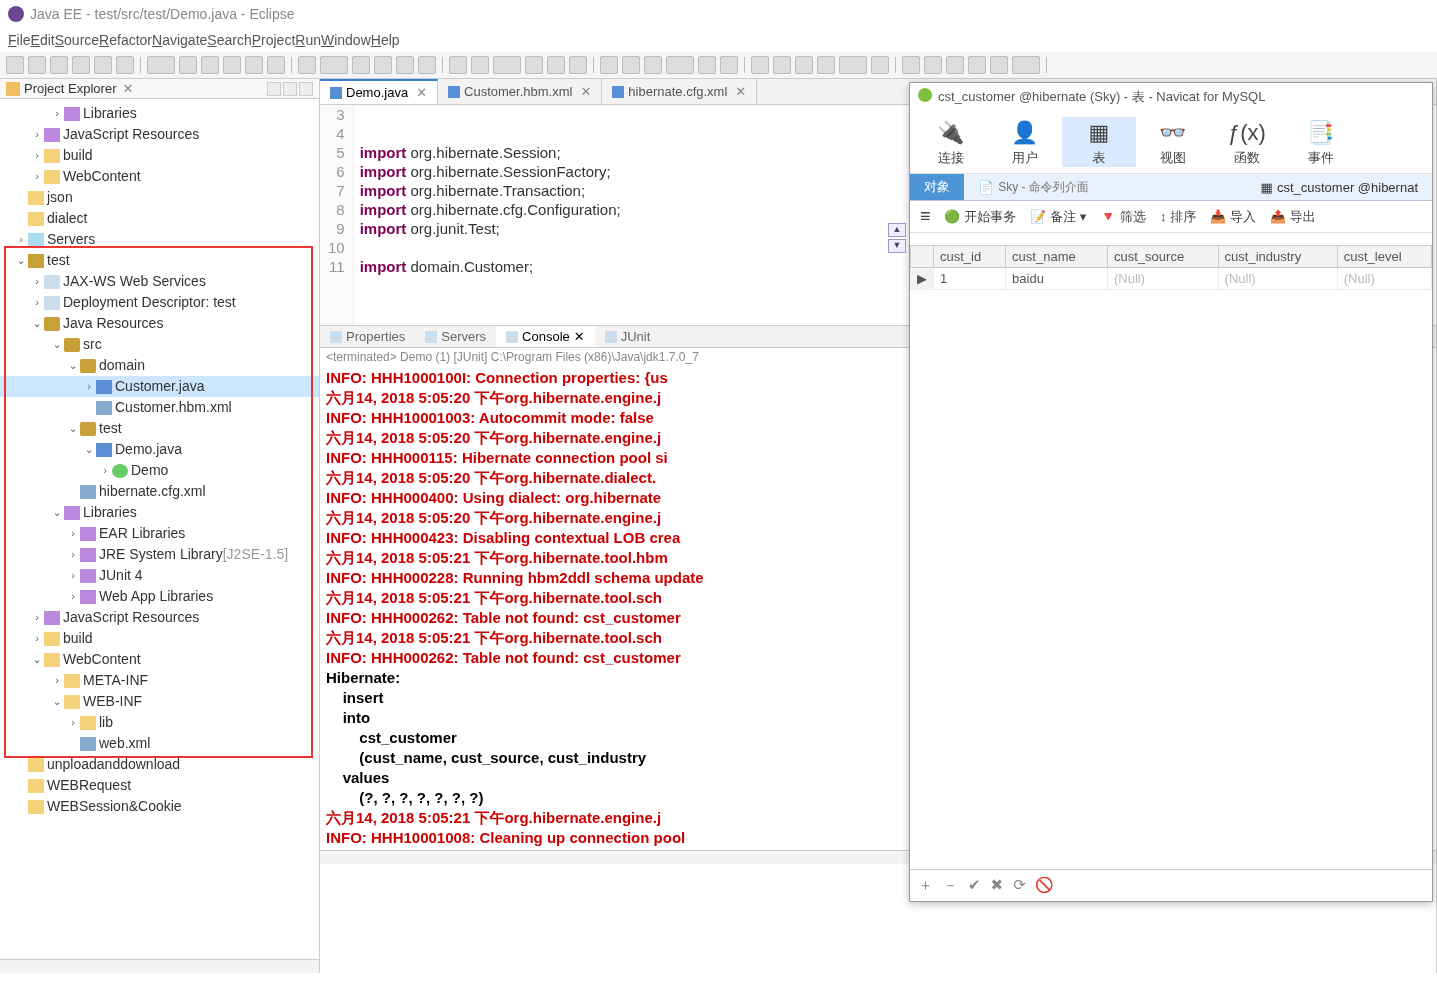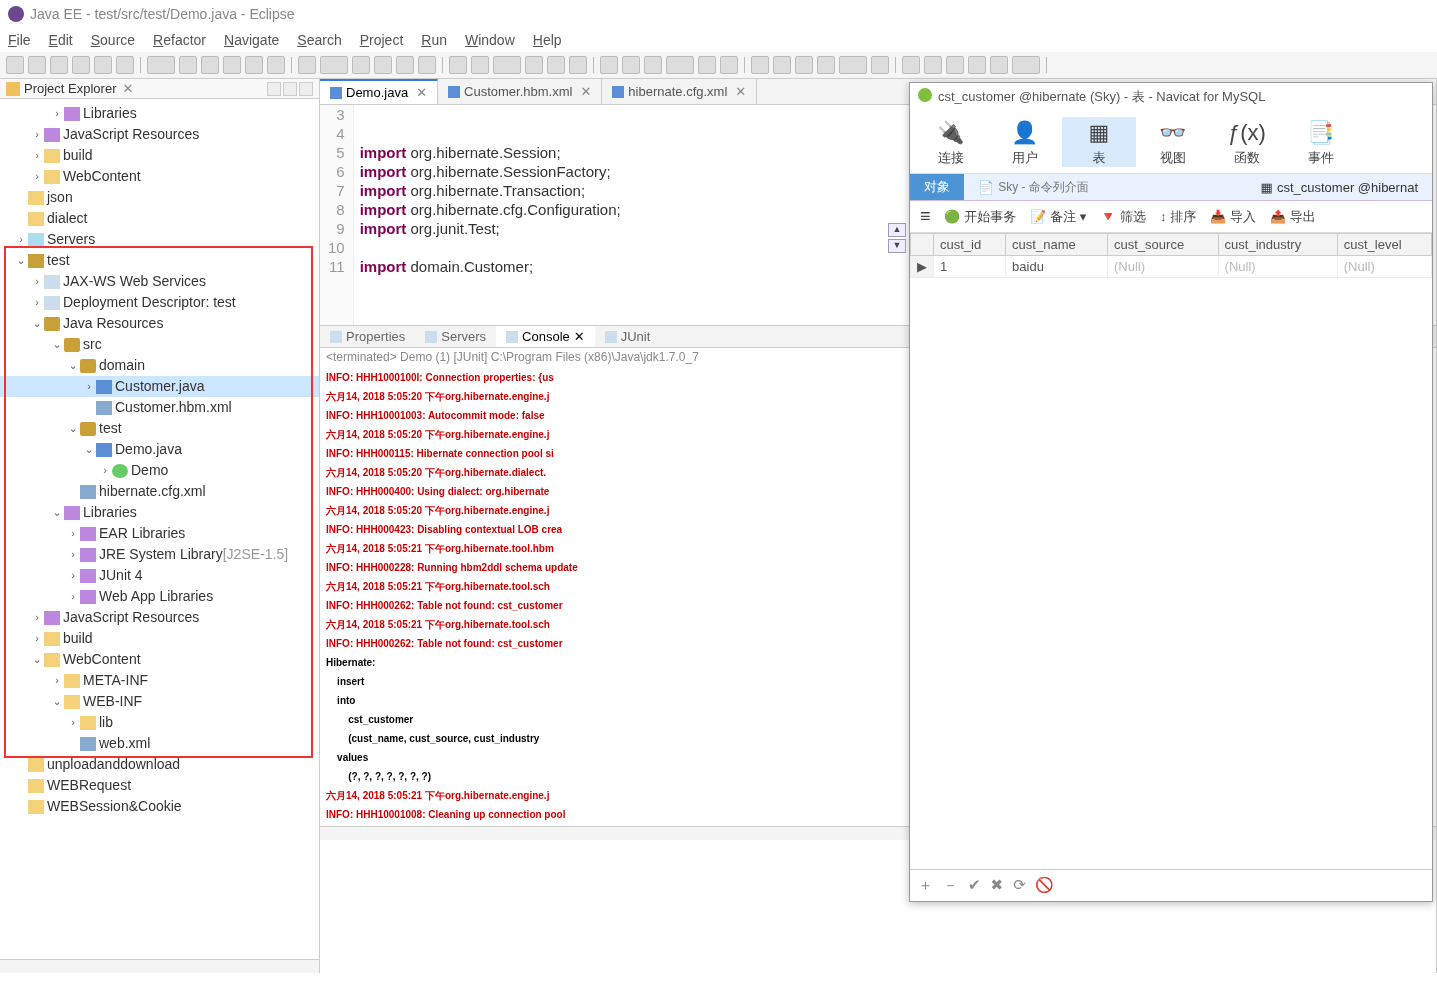--- a/index.html
+++ b/index.html
@@ -1,19 +1,19 @@
 <!DOCTYPE html>
 <html><head>
 <meta charset="utf-8">
 <style>
 * { box-sizing: border-box; margin: 0; padding: 0; font-family: "Segoe UI", Tahoma, sans-serif; }
 body { font-size: 12px; color: #333; background:#fff; overflow:hidden; width:1437px; height:1000px; position:relative;}
 .eclipse-title { padding:6px 8px; color:#888; font-size:14px; display:flex; align-items:center; gap:6px;}
 .eclipse-title .ec-icon { width:16px; height:16px; background:#6a478f; border-radius:50%; display:inline-block;}
-.menu-bar { padding:4px 8px; display:flex; gap:18px; color:#555; font-size:14px;}
+.menu-bar { padding:4px 8px; display:flex; color:#555; font-size:14px;}
 .menu-bar span u { text-decoration: underline; }
 .toolbar { padding:4px 6px; border-bottom:1px solid #ccc; display:flex; gap:4px; align-items:center; background:#f5f5f5;}
 .toolbar .tb { width:18px; height:18px; background:#ddd; border:1px solid #bbb; border-radius:2px; display:inline-block;}
 .toolbar .sep { width:1px; height:16px; background:#bbb; margin:0 2px;}
 .toolbar .wide { width:28px;}
 .main { display:flex; height: calc(1000px - 106px);}
 .left-pane { width:320px; border-right:1px solid #ccc; display:flex; flex-direction:column; position:relative;}
 .view-tab { display:flex; align-items:center; padding:2px 6px; border-bottom:1px solid #ccc; background:#f8f8f8; font-size:13px;}
 .view-tab .pe-icon { width:14px; height:14px; background:#f0c060; display:inline-block; margin-right:4px;}
 .view-tab .x { margin-left:6px; color:#888;}
@@ -42,41 +42,41 @@
 .editor-tab.active { background:#fff; color:#000; border-top:2px solid #3a7bd5;}
 .editor-tab .x {color:#888; margin-left:4px;}
 .editor { display:flex; font-family:Consolas, monospace; font-size:15px; line-height:19px; height:220px; overflow:hidden;}
 .gutter { text-align:right; padding:0 8px; color:#999; background:#fafafa; border-right:1px solid #eee;}
 .code { padding:0 6px; white-space:pre;}
 .kw { color:#7f0055; font-weight:bold;}
 .console-tabs { display:flex; background:#f3f3f3; border-top:1px solid #ccc; border-bottom:1px solid #ccc; font-size:13px;}
 .console-tab { padding:3px 10px; display:flex; align-items:center; gap:4px; color:#666;}
 .console-tab.active { background:#fff; color:#000;}
 .console-header { font-size:12px; color:#888; padding:2px 6px;}
-.console { font-family:Consolas, monospace; font-size:10px; line-height:19px; padding:2px 6px; overflow:hidden; white-space:pre; font-weight:bold;}
+.console { font-family:Consolas, monospace; font-size:15px; line-height:19px; padding:2px 6px; overflow:hidden; white-space:pre; font-weight:bold;}
 .console .red { color:#c00;}
 .console .black { color:#000;}
 .bottom-scroll { height:14px; border-top:1px solid #ccc; background:#f4f4f4;}
 
 .navicat { position:absolute; right:4px; top:82px; width:524px; height:820px; background:#fff; border:1px solid #999; box-shadow:0 2px 8px rgba(0,0,0,.25); display:flex; flex-direction:column;}
 .nv-title { padding:5px 8px; font-size:13px; color:#555; display:flex; align-items:flex-start; gap:6px;}
 .nv-title .nv-icon { width:14px; height:14px; background:#7fbf3f; border-radius:50%; display:inline-block;}
 .nv-menu { padding:4px 10px; display:flex; gap:30px; font-size:14px; color:#333;}
 .nv-toolbar { display:flex; padding:6px 4px; gap:0; border-bottom:1px solid #ddd;}
 .nv-tb { width:74px; text-align:center; font-size:13px; color:#444;}
 .nv-tb.active { background:#d9eafc;}
 .nv-tb .glyph { height:32px; display:flex; align-items:center; justify-content:center; font-size:22px;}
 .nv-subtab { display:flex; background:#e9f2fc; border-bottom:1px solid #cbd; font-size:13px;}
 .nv-subtab .stab { padding:4px 14px; display:flex; align-items:center; gap:4px;}
 .nv-subtab .stab.active { background:#4d94d6; color:#fff;}
 .nv-subtab .stab input { border:none; background:transparent; font-size:12px; color:#888; width:90px;}
 .nv-actions { display:flex; gap:14px; padding:5px 10px; border-bottom:1px solid #ddd; font-size:13px; color:#444; align-items:center;}
 .nv-actions .burger { font-size:18px;}
 .nv-grid { flex:1; overflow:auto;}
-.nv-grid table { border-collapse:collapse; width:100%; font-size:13px;}
+.nv-grid table { border-collapse:collapse; width:100%; font-size:13px;margin-top:12px;}
 .nv-grid th { background:#f3f3f3; border:1px solid #ccc; padding:3px 6px; text-align:left; font-weight:normal; color:#555;}
 .nv-grid td { border:1px solid #eee; padding:3px 6px; color:#555;}
 .nv-grid td.null { color:#bbb;}
 .nv-grid td.rowhdr { background:#f3f3f3; width:18px; text-align:center;}
 .nv-status { border-top:1px solid #ccc; padding:3px 8px; font-size:13px; color:#555;}
 .nv-status .iconrow { padding:3px 0; display:flex; gap:10px; color:#888; font-size:15px;}
 .nav-arrows { position:absolute; left:-22px; top:140px; display:flex; flex-direction:column; gap:2px;}
 .nav-arrows span { width:18px; height:14px; background:#eef; border:1px solid #99c; font-size:9px; text-align:center; color:#446;}
 </style>
 </head>

